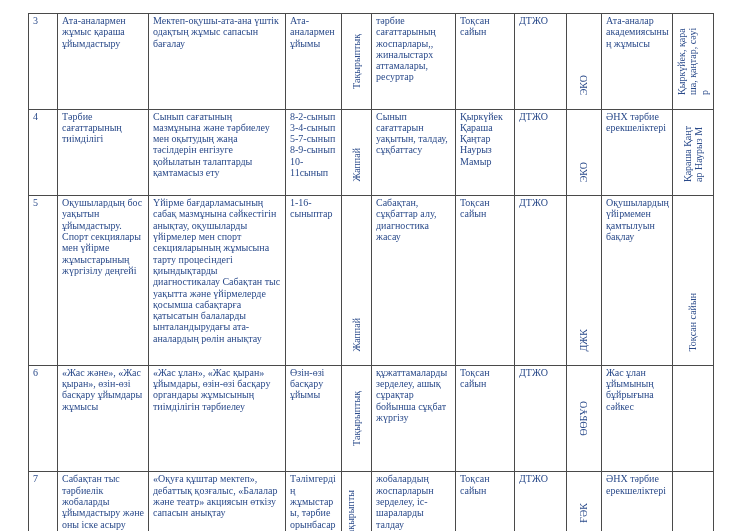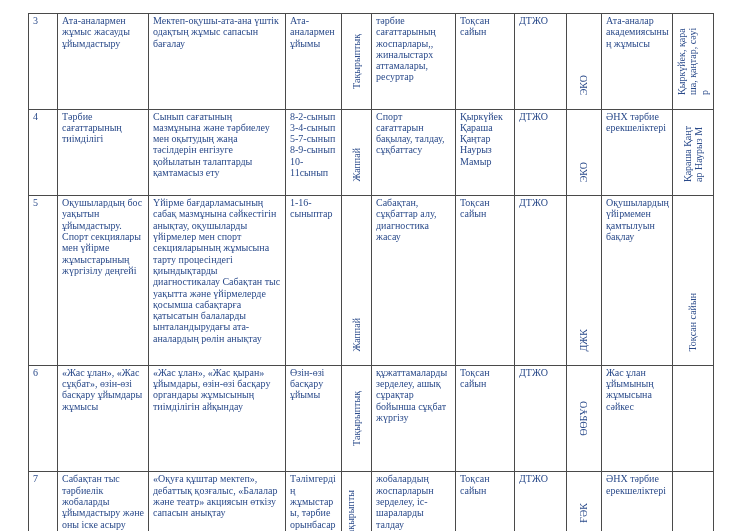--- a/index.html
+++ b/index.html
@@ -68,21 +68,21 @@
       <col class="c7">
       <col class="c8">
       <col class="c9">
       <col class="c10">
       <col class="c11">
   </colgroup>
   <tbody>
 
     <tr style="height:74px">
       <td>3</td>
-      <td>Ата-аналармен жұмыс жасауды ұйымдастыру</td>
+      <td>Ата-аналармен жұмыс қараша ұйымдастыру</td>
       <td>Мектеп-оқушы-ата-ана үштік одақтың жұмыс сапасын бағалау</td>
       <td>Ата-аналармен ұйымы</td>
       <td class="vcell">
         <div class="vwrap vh74 v-center"><span class="vtext">Тақырыптық</span></div>
       </td>
       <td>тәрбие сағаттарының жоспарлары,, жиналыстарх аттамалары, ресуртар</td>
       <td>Тоқсан сайын</td>
       <td>ДТЖО</td>
       <td class="vcell">
         <div class="vwrap vh74 v-bottom"><span class="vtext">ЭКО</span></div>
@@ -98,21 +98,21 @@
       <td>Тәрбие сағаттарының тиімділігі</td>
       <td>Сынып сағатының мазмұнына және тәрбиелеу мен оқытудың жаңа тәсілдерін енгізуге қойылатын талаптарды қамтамасыз ету</td>
       <td>8-2-сынып
 3-4-сынып
 5-7-сынып
 8-9-сынып
 10-11сынып</td>
       <td class="vcell">
         <div class="vwrap vh65 v-bottom"><span class="vtext">Жаппай</span></div>
       </td>
-      <td>Спорт сағаттарын бақылау, талдау, сұқбаттасу</td>
+      <td>Сынып сағаттарын уақытын, талдау, сұқбаттасу</td>
       <td>Қыркүйек
 Қараша
 Қаңтар
 Наурыз
 Мамыр</td>
       <td>ДТЖО</td>
       <td class="vcell">
         <div class="vwrap vh65 v-bottom"><span class="vtext">ЭКО</span></div>
       </td>
       <td>ӘНХ тәрбие ерекшеліктері</td>
@@ -136,33 +136,33 @@
         <div class="vwrap vh148 v-bottom"><span class="vtext">ДЖК</span></div>
       </td>
       <td>Оқушылардың үйірмемен қамтылуын бақлау</td>
       <td class="vcell">
         <div class="vwrap vh148 v-bottom"><span class="vtext">Тоқсан сайын</span></div>
       </td>
     </tr>
 
     <tr style="height:85px">
       <td>6</td>
-      <td>«Жас ұлан», «Жас сұқбат», өзін-өзі басқару  ұйымдары жұмысы</td>
-      <td>«Жас ұлан», «Жас қыран» ұйымдары, өзін-өзі басқару органдары жұмысының тиімділігін айқындау</td>
+      <td>«Жас және», «Жас қыран», өзін-өзі басқару  ұйымдары жұмысы</td>
+      <td>«Жас ұлан», «Жас қыран» ұйымдары, өзін-өзі басқару органдары жұмысының тиімділігін тәрбиелеу</td>
       <td>Өзін-өзі басқару ұйымы</td>
       <td class="vcell">
         <div class="vwrap vh85 v-center"><span class="vtext">Тақырыптық</span></div>
       </td>
       <td>құжаттамаларды зерделеу, ашық сұрақтар бойынша сұқбат жүргізу</td>
       <td>Тоқсан сайын</td>
       <td>ДТЖО</td>
       <td class="vcell">
         <div class="vwrap vh85 v-center"><span class="vtext">ӨӨБҰО</span></div>
       </td>
-      <td>Жас ұлан ұйымының жұмысына сәйкес</td>
+      <td>Жас ұлан ұйымының бұйрығына сәйкес</td>
       <td class="vcell">
         <div class="vwrap vh85 v-center"><span class="vtext"></span></div>
       </td>
     </tr>
 
     <tr style="height:60px">
       <td>7</td>
       <td>Сабақтан  тыс тәрбиелік жобаларды ұйымдастыру және оны іске асыру</td>
       <td>«Оқуға құштар мектеп», дебаттық қозғалыс, «Балалар және театр» акциясын өткізу сапасын анықтау</td>
       <td>Тәлімгердің жұмыстары, тәрбие орынбасары</td>

